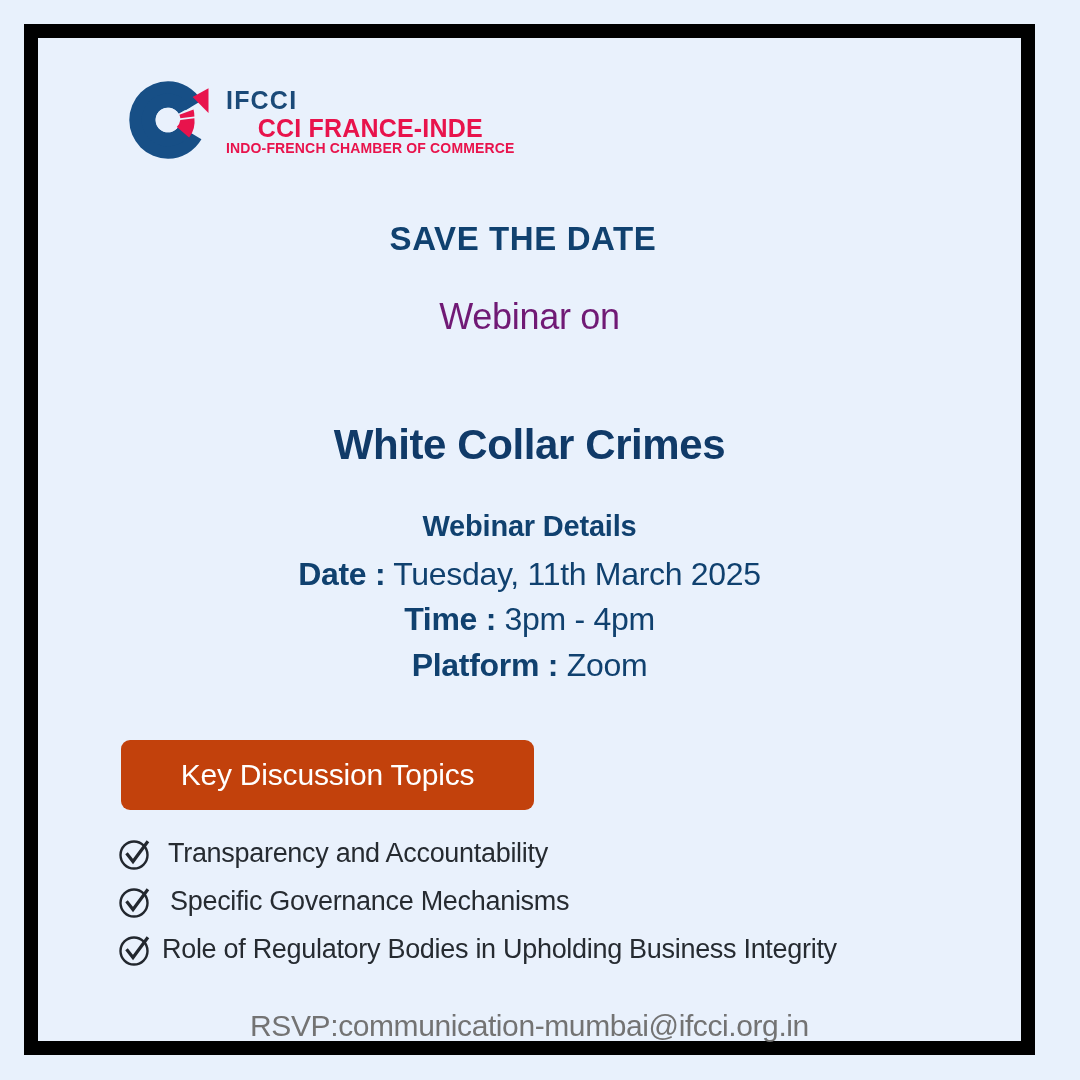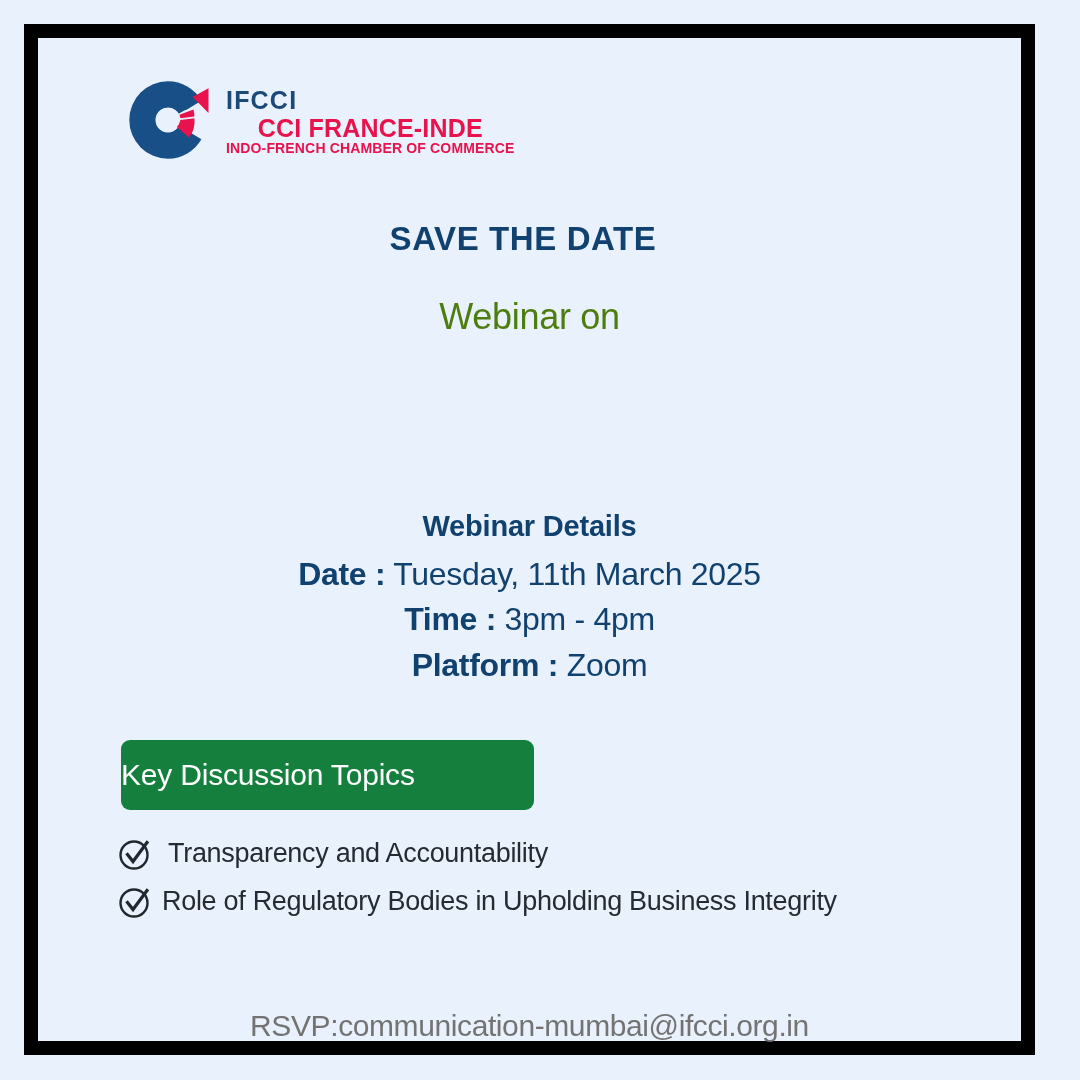--- a/index.html
+++ b/index.html
@@ -141,21 +141,21 @@
   }
 
   .webinar-on {
     position: absolute;
     left: 0;
     right: 0;
     top: 258px;
     text-align: center;
     font-size: 36px;
     font-weight: normal;
-    color: #4d7c0f;
+    color: #701a75;
     letter-spacing: -0.3px;
   }
 
   .title-main {
     position: absolute;
     left: 0;
     right: 0;
     top: 327px;
     text-align: center;
     font-size: 41px;
@@ -201,24 +201,25 @@
     font-weight: bold;
   }
 
   
   .topics-btn {
     position: absolute;
     left: 83px;
     top: 702px;
     width: 413px;
     height: 70px;
-    background: #15803d;
+    background: #c2410c;
     border-radius: 9px;
     display: flex;
     align-items: center;
+    justify-content: center;
     color: #ffffff;
     font-size: 30px;
     font-weight: normal;
     letter-spacing: -0.2px;
   }
 
   
   .topics {
     position: absolute;
     left: 80px;
@@ -283,20 +284,21 @@
             <div class="ifcci-l1">IFCCI</div>
             <div class="ifcci-l2">CCI FRANCE-INDE</div>
             <div class="ifcci-l3">INDO-FRENCH CHAMBER OF COMMERCE</div>
           </div>
         </div>
 
       </div>
 
       <div class="save-date">SAVE THE DATE</div>
       <div class="webinar-on">Webinar on</div>
+      <div class="title-sub">White Collar Crimes</div>
 
       <div class="details">
         <div class="details-head">Webinar Details</div>
 
         <div class="detail-line">
           <b>Date :</b>
           <span>Tuesday, 11th March 2025</span>
         </div>
         <div class="detail-line">
           <b>Time :</b>
@@ -317,20 +319,29 @@
         <div class="topic-item t1">
           <span class="check-icon">
             <svg viewBox="0 0 34 34" width="34" height="34" aria-hidden="true">
               <circle cx="16" cy="18" r="13.5" fill="none" stroke="#22272e" stroke-width="2.4"></circle>
               <path d="M9.5 17.5 L15 24.5 L29 5.5" fill="none" stroke="#22272e" stroke-width="3.2" stroke-linecap="square" stroke-linejoin="miter"></path>
             </svg>
           </span>
           <span class="topic-label">Transparency and Accountability</span>
         </div>
 
+        <div class="topic-item t2">
+          <span class="check-icon">
+            <svg viewBox="0 0 34 34" width="34" height="34" aria-hidden="true">
+              <circle cx="16" cy="18" r="13.5" fill="none" stroke="#22272e" stroke-width="2.4"></circle>
+              <path d="M9.5 17.5 L15 24.5 L29 5.5" fill="none" stroke="#22272e" stroke-width="3.2" stroke-linecap="square" stroke-linejoin="miter"></path>
+            </svg>
+          </span>
+          <span class="topic-label">Specific Governance Mechanisms</span>
+        </div>
 
         <div class="topic-item t3">
           <span class="check-icon">
             <svg viewBox="0 0 34 34" width="34" height="34" aria-hidden="true">
               <circle cx="16" cy="18" r="13.5" fill="none" stroke="#22272e" stroke-width="2.4"></circle>
               <path d="M9.5 17.5 L15 24.5 L29 5.5" fill="none" stroke="#22272e" stroke-width="3.2" stroke-linecap="square" stroke-linejoin="miter"></path>
             </svg>
           </span>
           <span class="topic-label">Role of Regulatory Bodies in Upholding Business Integrity</span>
         </div>

